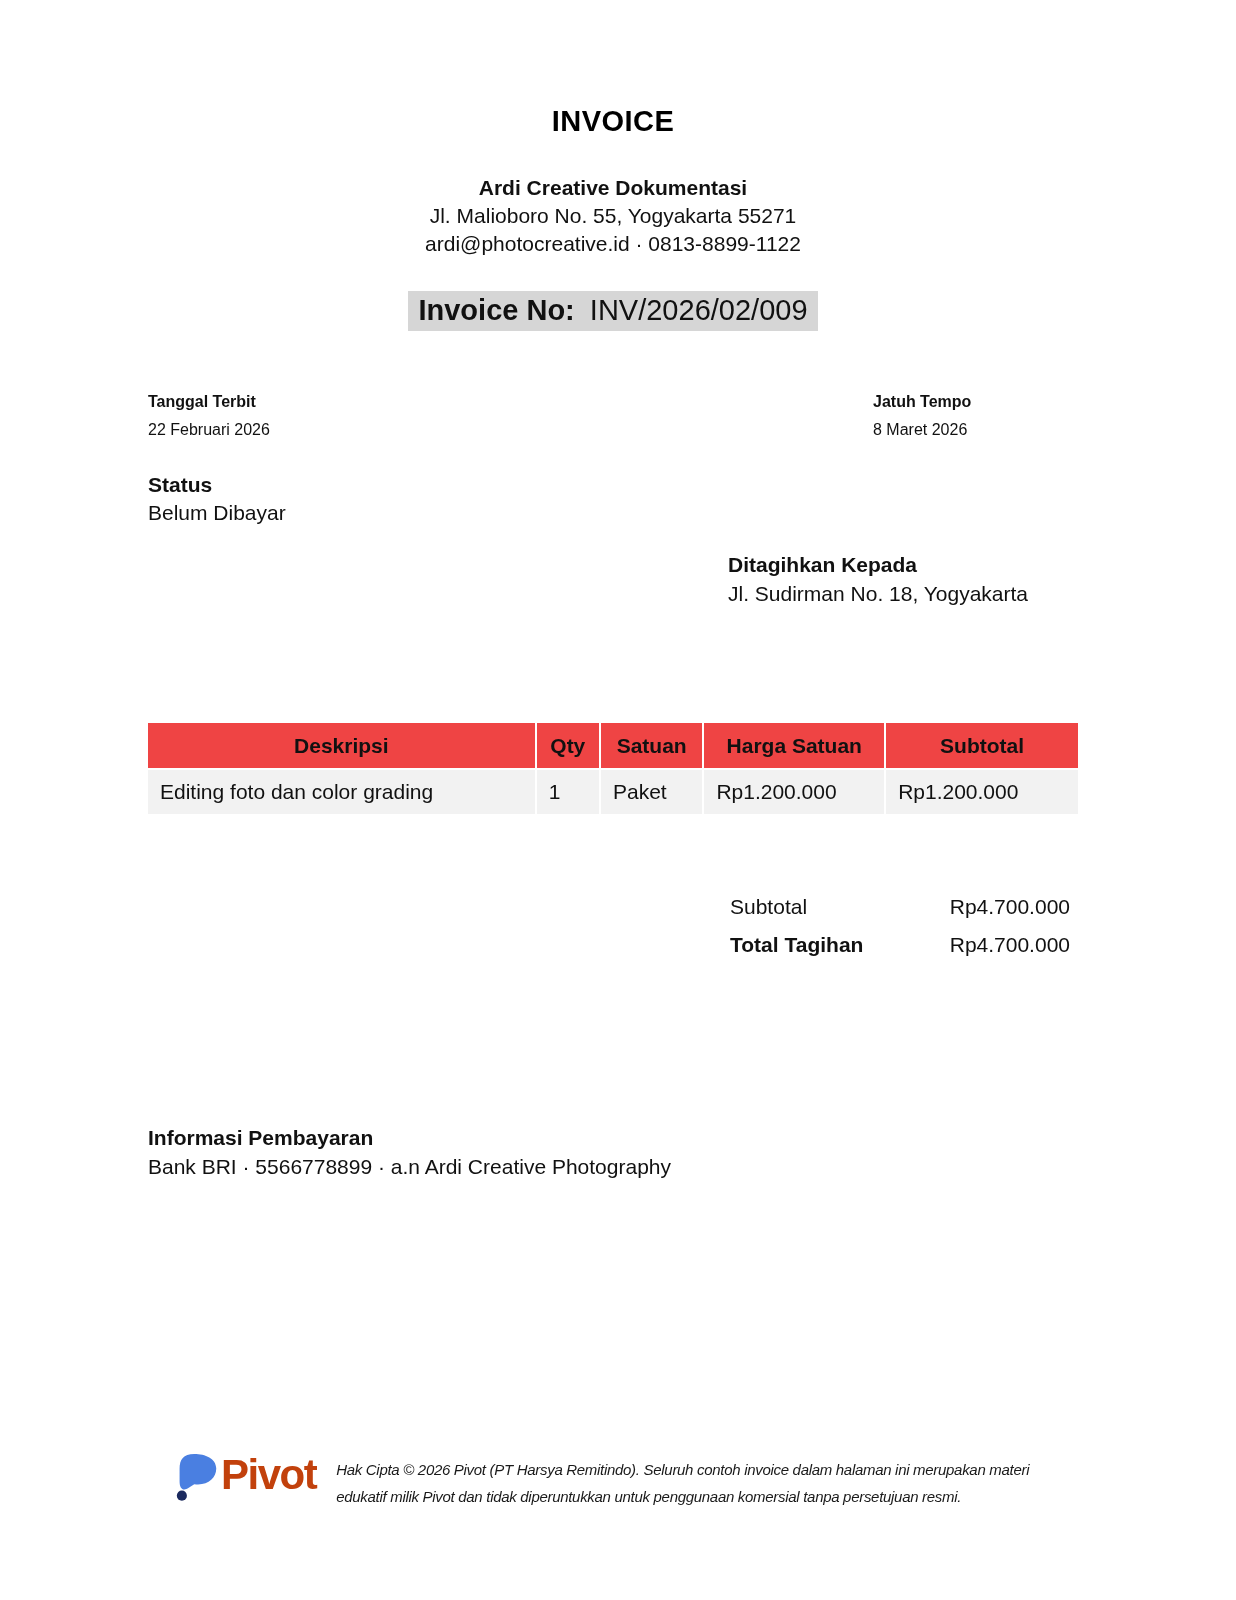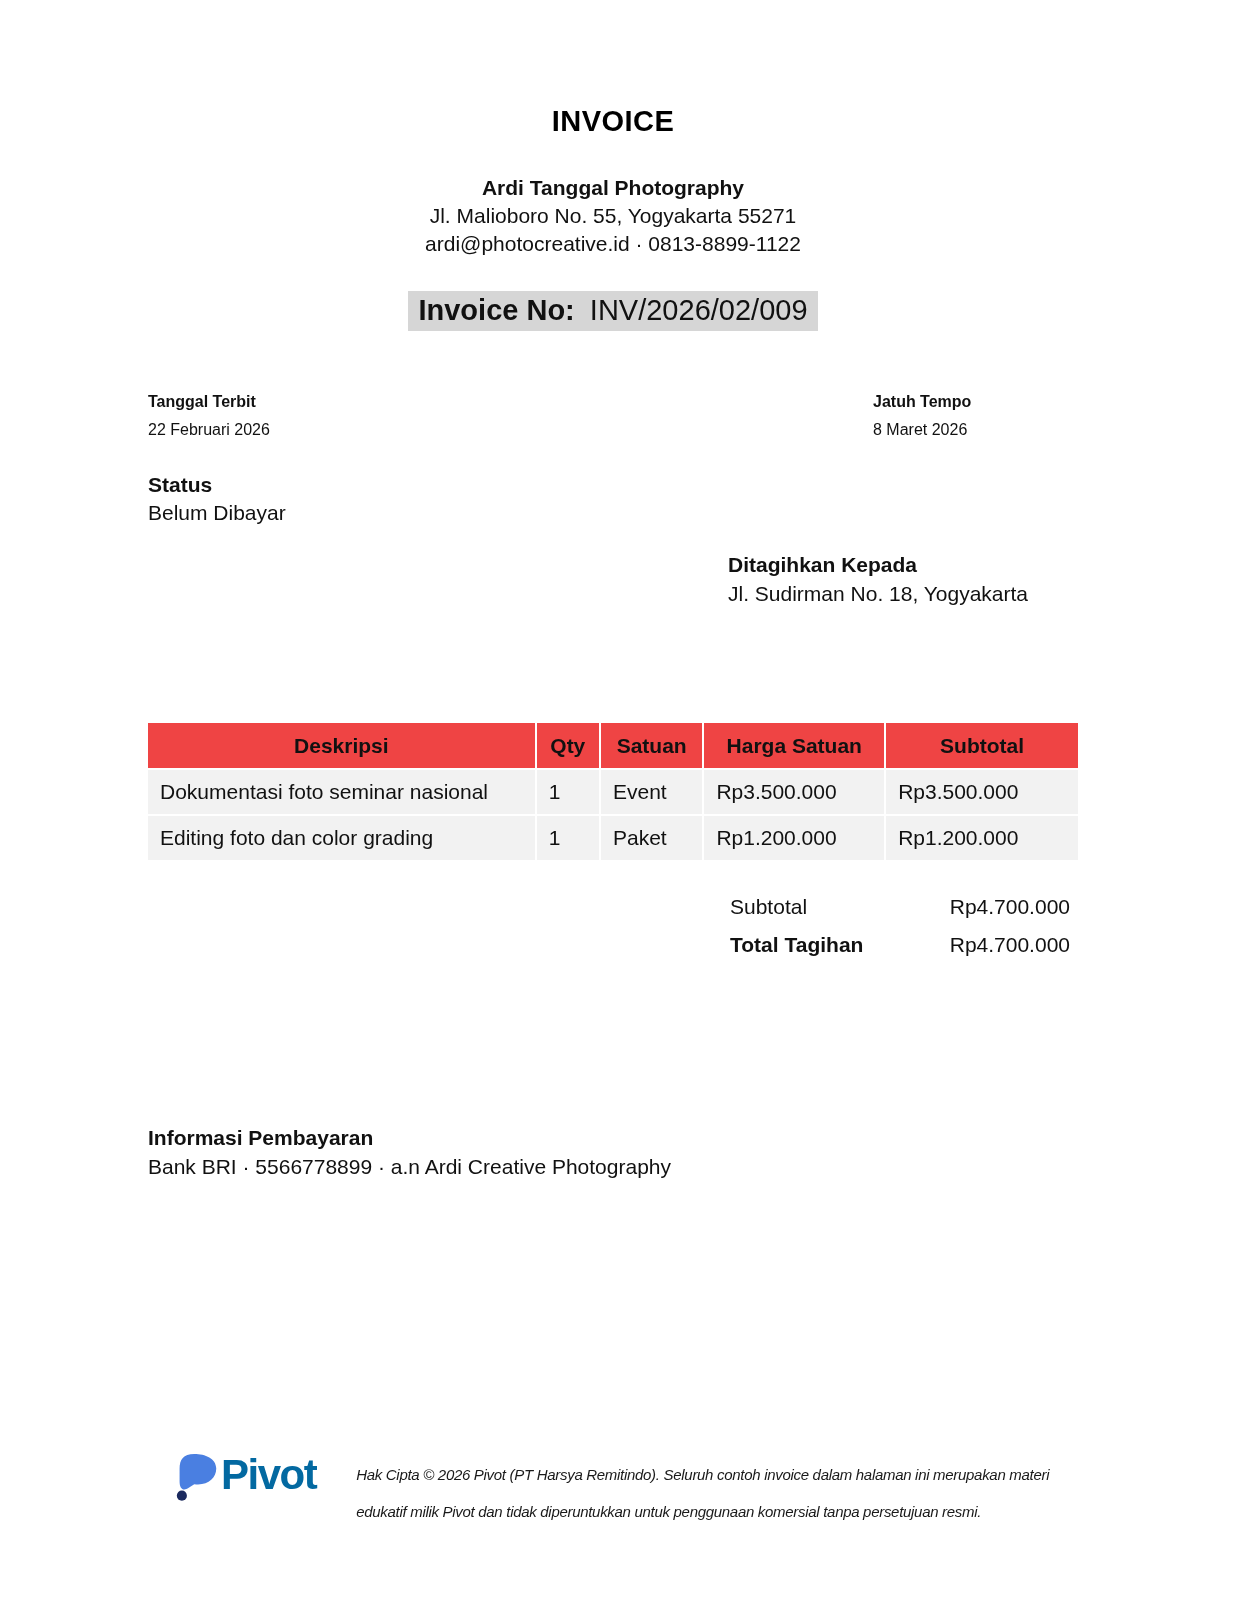--- a/index.html
+++ b/index.html
@@ -83,38 +83,38 @@
   .payment .meta-label { line-height:28px; }
 
   
   .footer {
     position:absolute; top:1448px; left:175px; width:910px;
     display:flex; align-items:flex-start;
   }
   .logo { display:flex; align-items:center; flex:0 0 auto; }
   .logo-mark { width:44px; height:54px; display:block; }
   .brand-text {
-    font-size:42px; font-weight:bold; color:#0369a1;
+    font-size:42px; font-weight:bold; color:#c2410c;
     letter-spacing:-1.5px; line-height:54px; margin-left:2px;
   }
   .copyright {
-    margin-left:40px; padding-top:8px; width:735px;
-    font-style:italic; font-size:15px; line-height:37px;
+    margin-left:20px; padding-top:8px; width:735px;
+    font-style:italic; font-size:15px; line-height:27px;
     letter-spacing:-0.3px; color:#1a1a1a;
   }
 </style>
 </head>
 <body>
 
 <div class="page">
 
   <header class="doc-header">
     <h1 class="doc-title">INVOICE</h1>
     <div class="company">
-      <div class="company-name">Ardi Tanggal Photography</div>
+      <div class="company-name">Ardi Creative Dokumentasi</div>
       <div>Jl. Malioboro No. 55, Yogyakarta 55271</div>
       <div>ardi@photocreative.id · 0813-8899-1122</div>
     </div>
     <div class="invoice-no-line">
       <span class="invoice-no-pill">
         <span class="lbl">Invoice No:</span>
         <span class="val">INV/2026/02/009</span>
       </span>
     </div>
   </header>
@@ -152,27 +152,20 @@
       <tr>
         <th>Deskripsi</th>
         <th>Qty</th>
         <th>Satuan</th>
         <th>Harga Satuan</th>
         <th>Subtotal</th>
       </tr>
     </thead>
     <tbody>
       <tr>
-        <td>Dokumentasi foto seminar nasional</td>
-        <td>1</td>
-        <td>Event</td>
-        <td>Rp3.500.000</td>
-        <td>Rp3.500.000</td>
-      </tr>
-      <tr>
         <td>Editing foto dan color grading</td>
         <td>1</td>
         <td>Paket</td>
         <td>Rp1.200.000</td>
         <td>Rp1.200.000</td>
       </tr>
     </tbody>
   </table>
 
   <section class="totals">

